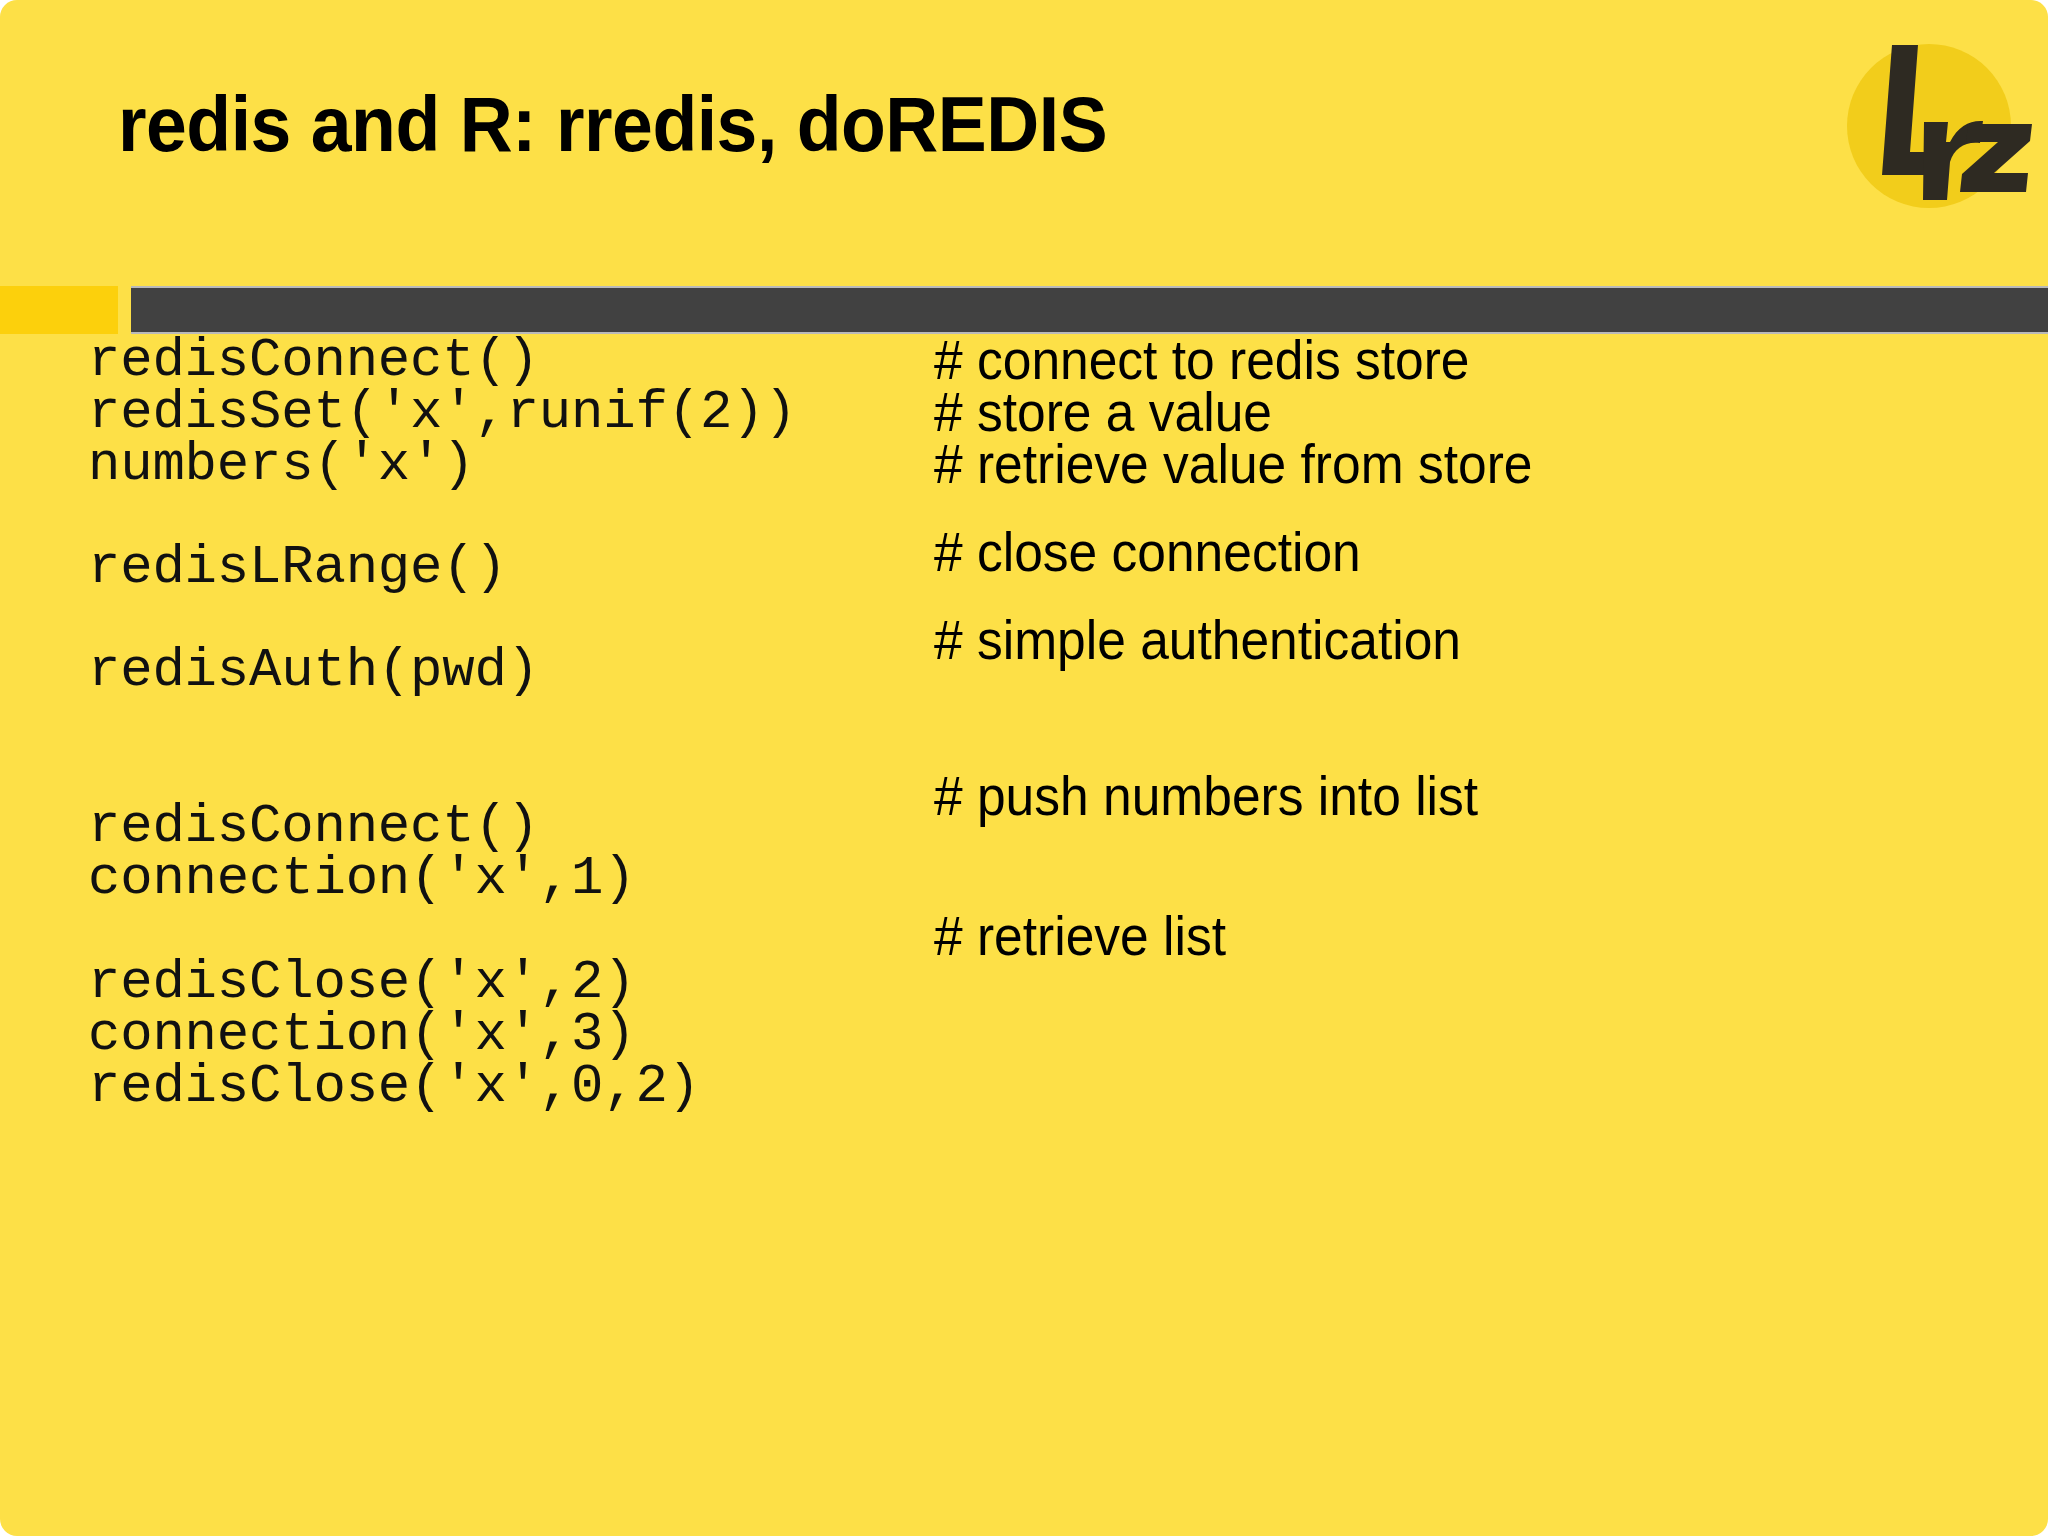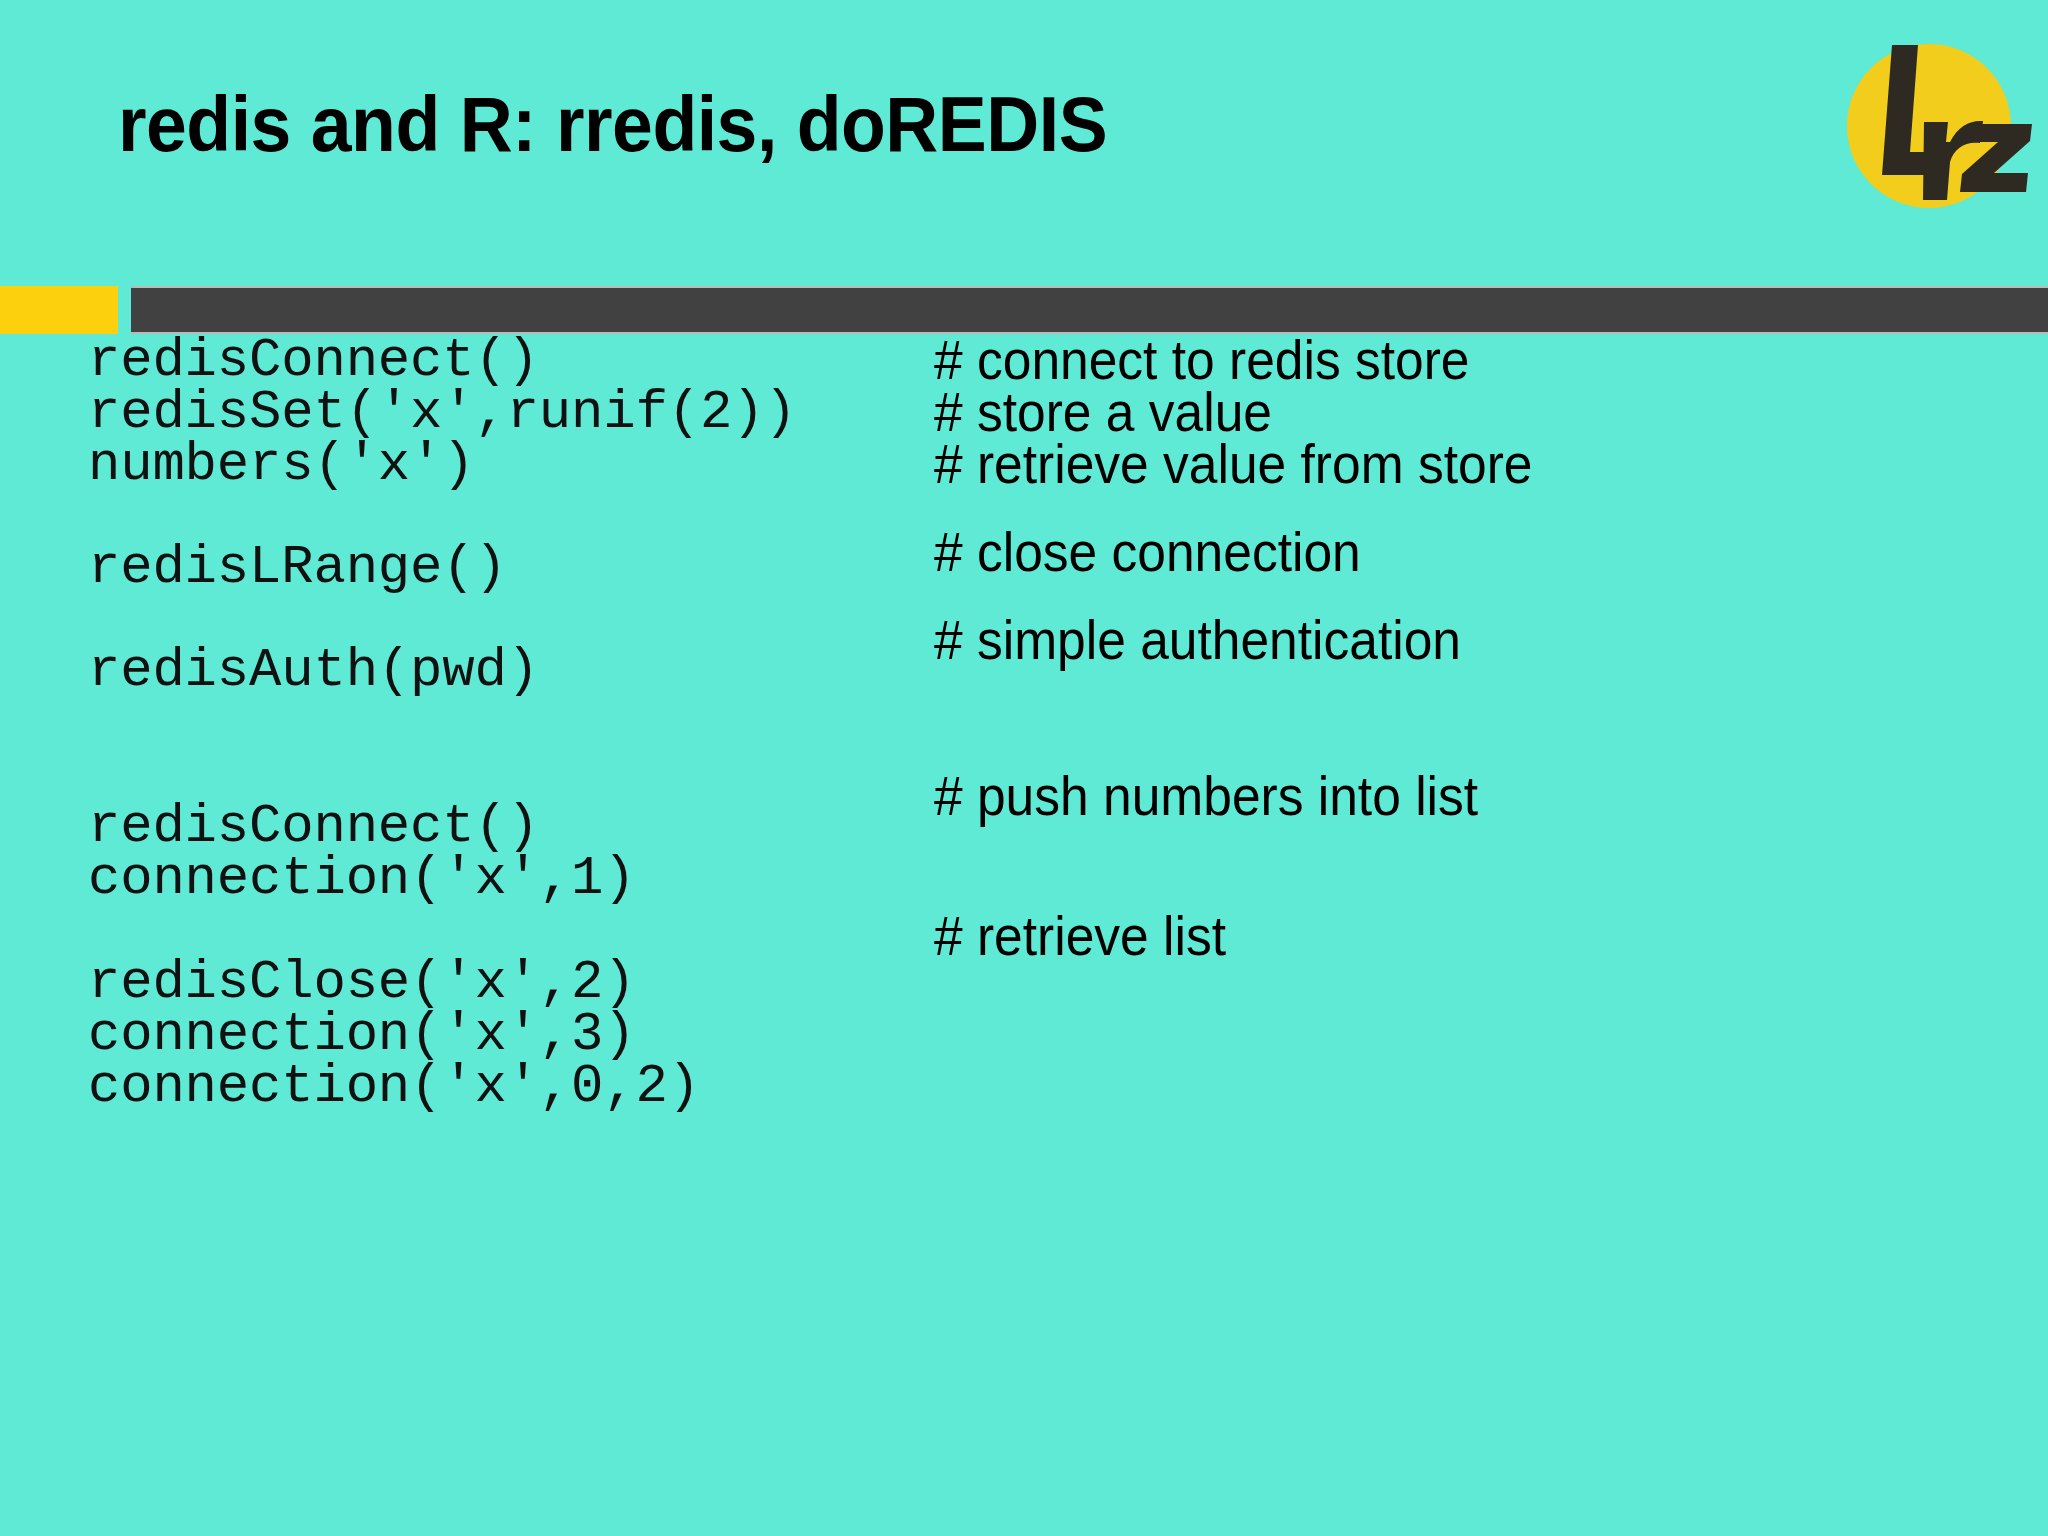--- a/index.html
+++ b/index.html
@@ -12,21 +12,22 @@
     height: 1536px;
     overflow: hidden;
     font-family: "Liberation Sans", sans-serif;
     -webkit-font-smoothing: antialiased;
   }
 
   .slide {
     position: relative;
     width: 2048px;
     height: 1536px;
-    background: #5eead4;
+    background: #fde047;
+    border-radius: 17px;
   }
 
   
   .slide-title {
     position: absolute;
     left: 118px;
     top: 78px;
     font-family: "Liberation Sans", sans-serif;
     font-weight: bold;
     font-size: 78px;
@@ -141,21 +142,21 @@
     <div class="code-col">
       <div class="code-line" style="top:0px">redisConnect()</div>
       <div class="code-line" style="top:52px">redisSet('x',runif(2))</div>
       <div class="code-line" style="top:104px">numbers('x')</div>
       <div class="code-line" style="top:207px">redisLRange()</div>
       <div class="code-line" style="top:310px">redisAuth(pwd)</div>
       <div class="code-line" style="top:466px">redisConnect()</div>
       <div class="code-line" style="top:518px">connection('x',1)</div>
       <div class="code-line" style="top:622px">redisClose('x',2)</div>
       <div class="code-line" style="top:674px">connection('x',3)</div>
-      <div class="code-line" style="top:726px">connection('x',0,2)</div>
+      <div class="code-line" style="top:726px">redisClose('x',0,2)</div>
     </div>
 
     <div class="comment-col">
       <div class="comment-line" style="top:-2px"># connect to redis store</div>
       <div class="comment-line" style="top:50px"># store a value</div>
       <div class="comment-line" style="top:102px"># retrieve value from store</div>
       <div class="comment-line" style="top:190px"># close connection</div>
       <div class="comment-line" style="top:278px"># simple authentication</div>
       <div class="comment-line" style="top:434px"># push numbers into list</div>
       <div class="comment-line" style="top:574px"># retrieve list</div>

